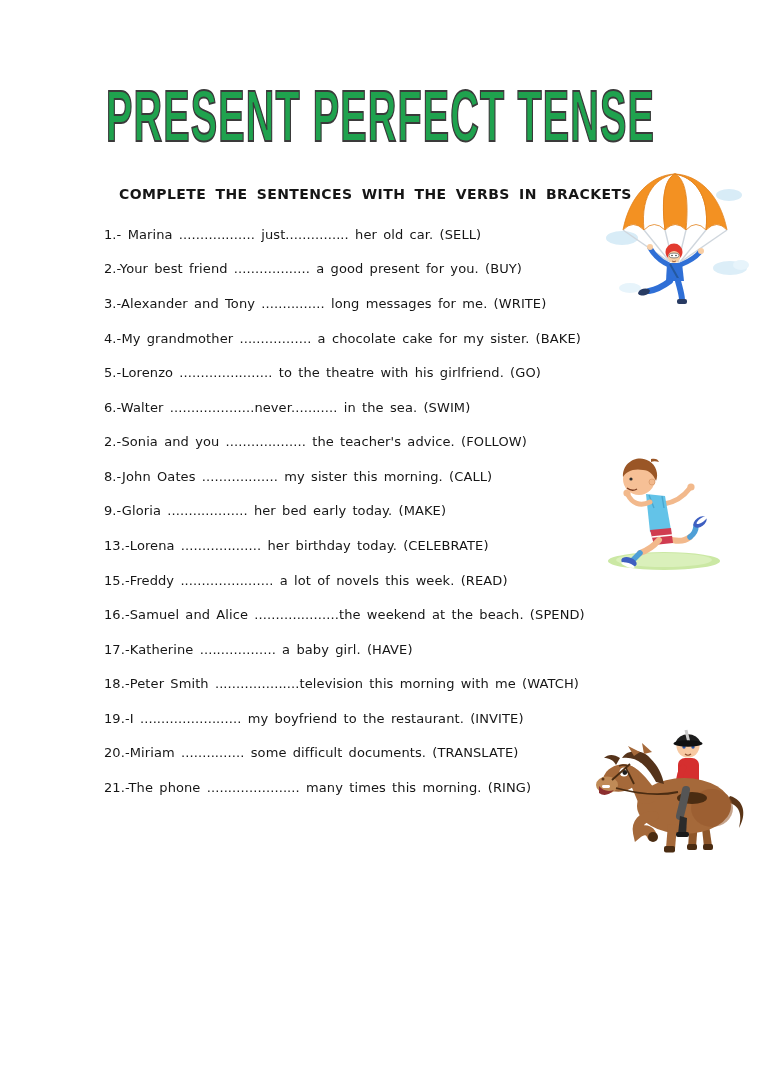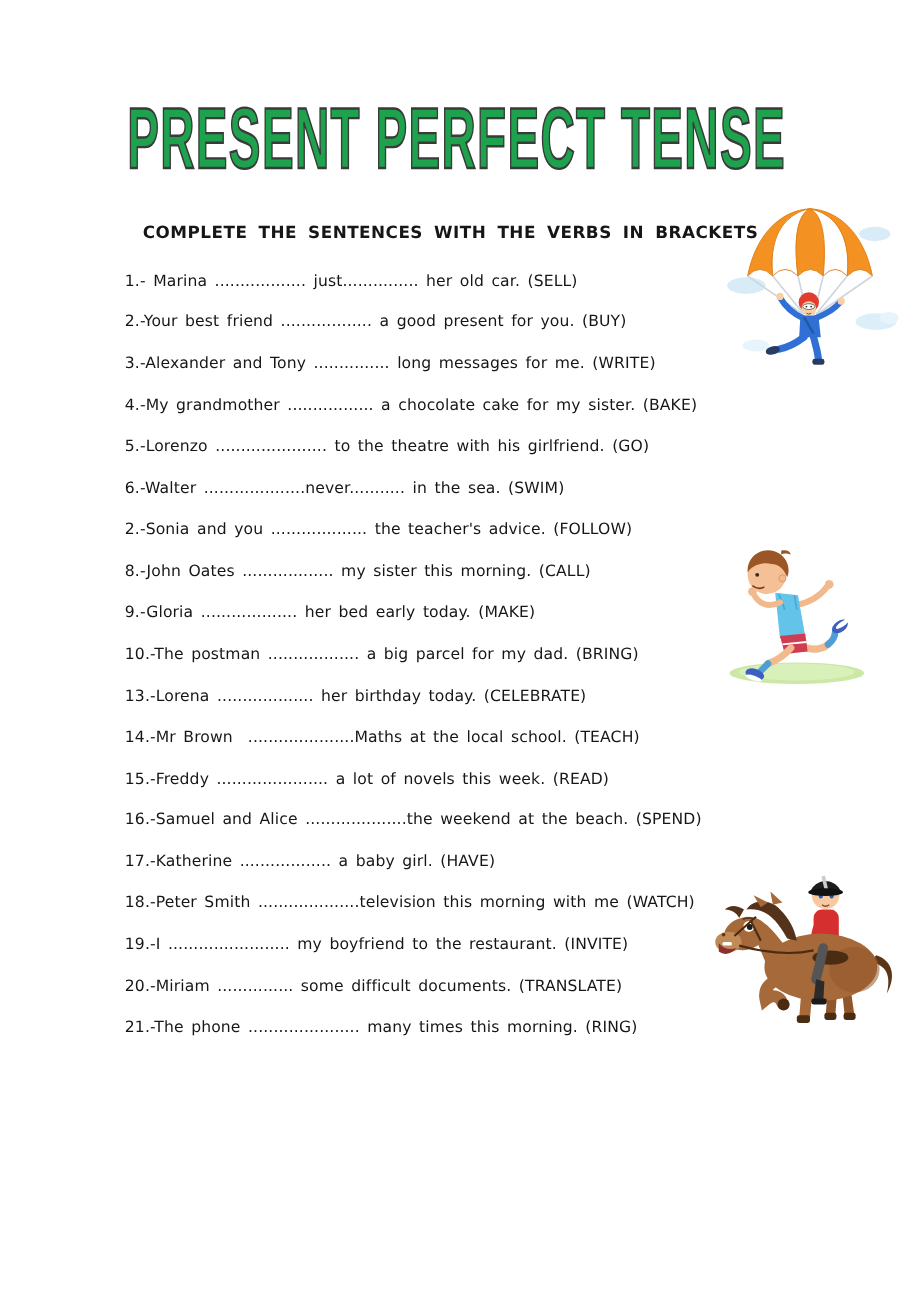--- a/index.html
+++ b/index.html
@@ -72,23 +72,21 @@
   <div class="sentences">
     <p class="sentence">1.- Marina .................. just............... her old car. (SELL)</p>
     <p class="sentence">2.-Your best friend .................. a good present for you. (BUY)</p>
     <p class="sentence">3.-Alexander and Tony ............... long messages for me. (WRITE)</p>
     <p class="sentence">4.-My grandmother ................. a chocolate cake for my sister. (BAKE)</p>
     <p class="sentence">5.-Lorenzo ...................... to the theatre with his girlfriend. (GO)</p>
     <p class="sentence">6.-Walter ....................never........... in the sea. (SWIM)</p>
     <p class="sentence">2.-Sonia and you ................... the teacher's advice. (FOLLOW)</p>
     <p class="sentence">8.-John Oates .................. my sister this morning. (CALL)</p>
     <p class="sentence">9.-Gloria ................... her bed early today. (MAKE)</p>
-    <p class="sentence">10.-The postman .................. a big parcel for my dad. (BRING)</p>
     <p class="sentence">13.-Lorena ................... her birthday today. (CELEBRATE)</p>
-    <p class="sentence">14.-Mr Brown  .....................Maths at the local school. (TEACH)</p>
     <p class="sentence">15.-Freddy ...................... a lot of novels this week. (READ)</p>
     <p class="sentence">16.-Samuel and Alice ....................the weekend at the beach. (SPEND)</p>
     <p class="sentence">17.-Katherine .................. a baby girl. (HAVE)</p>
     <p class="sentence">18.-Peter Smith ....................television this morning with me (WATCH)</p>
     <p class="sentence">19.-I ........................ my boyfriend to the restaurant. (INVITE)</p>
     <p class="sentence">20.-Miriam ............... some difficult documents. (TRANSLATE)</p>
     <p class="sentence">21.-The phone ...................... many times this morning. (RING)</p>
   </div>
 
   <div class="img-box img-parachutist">

